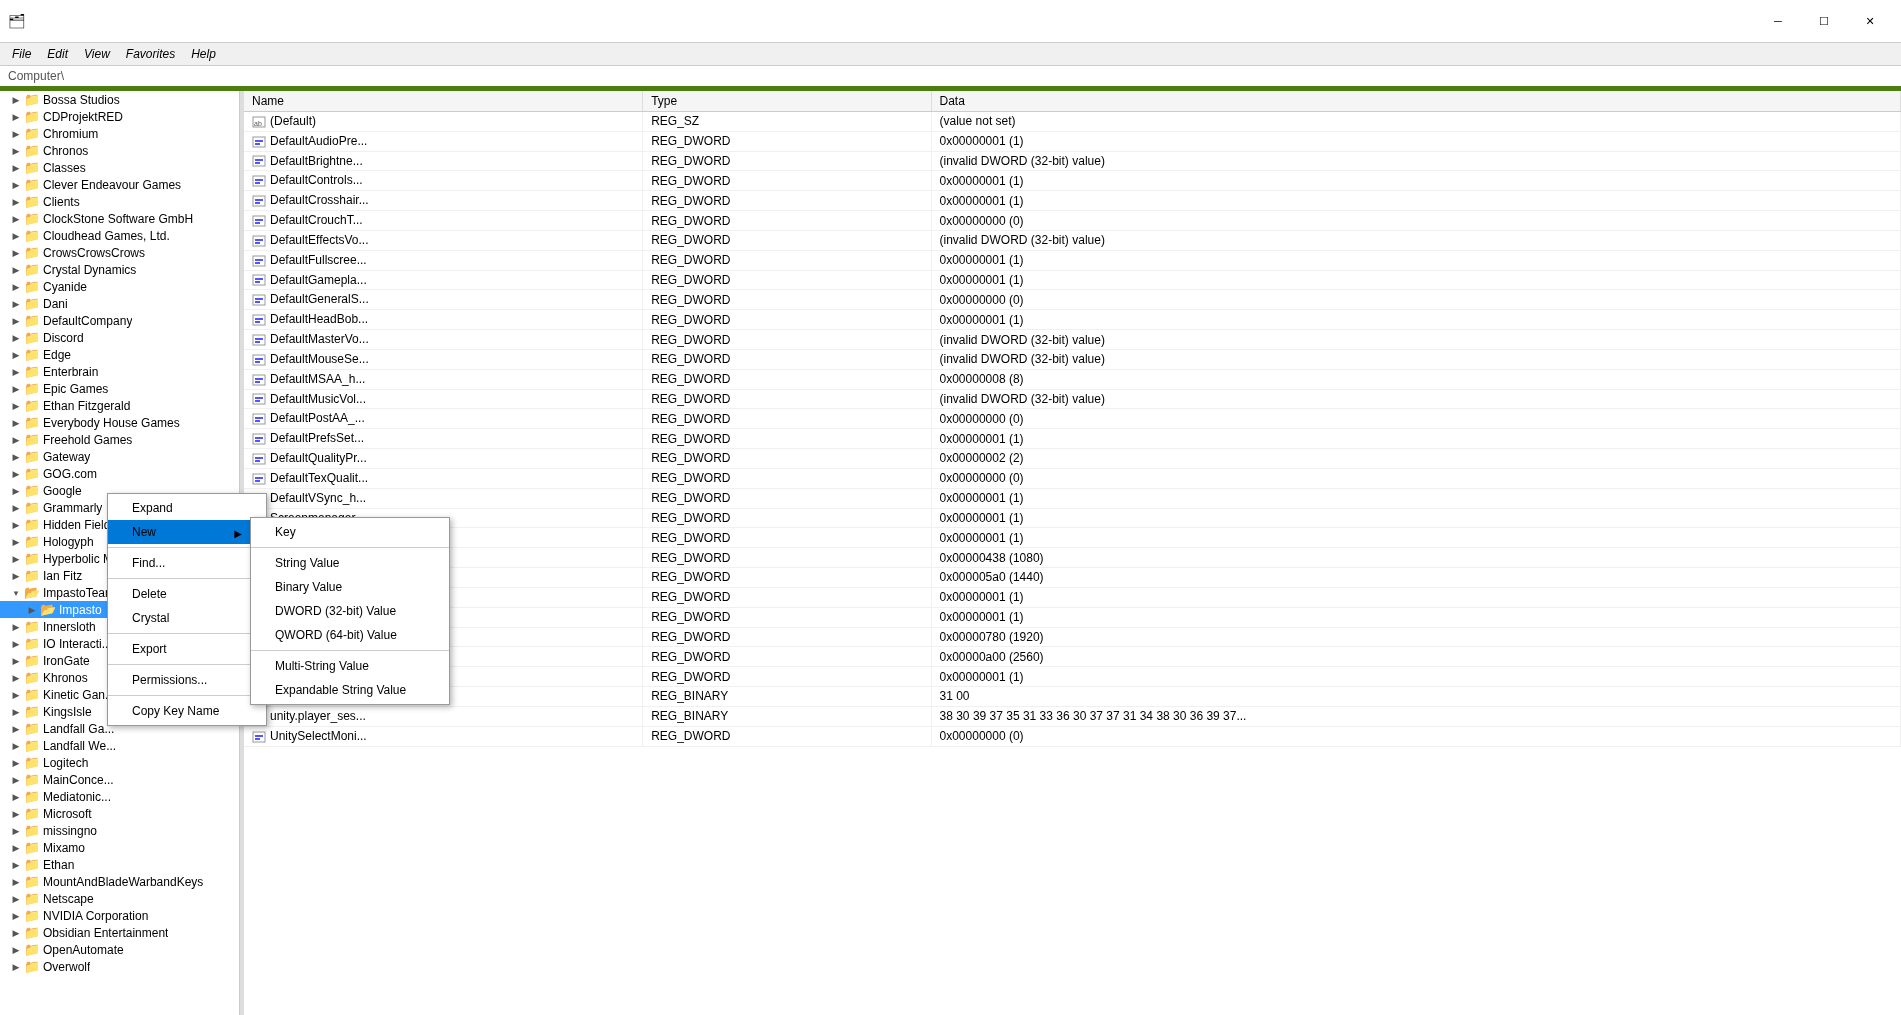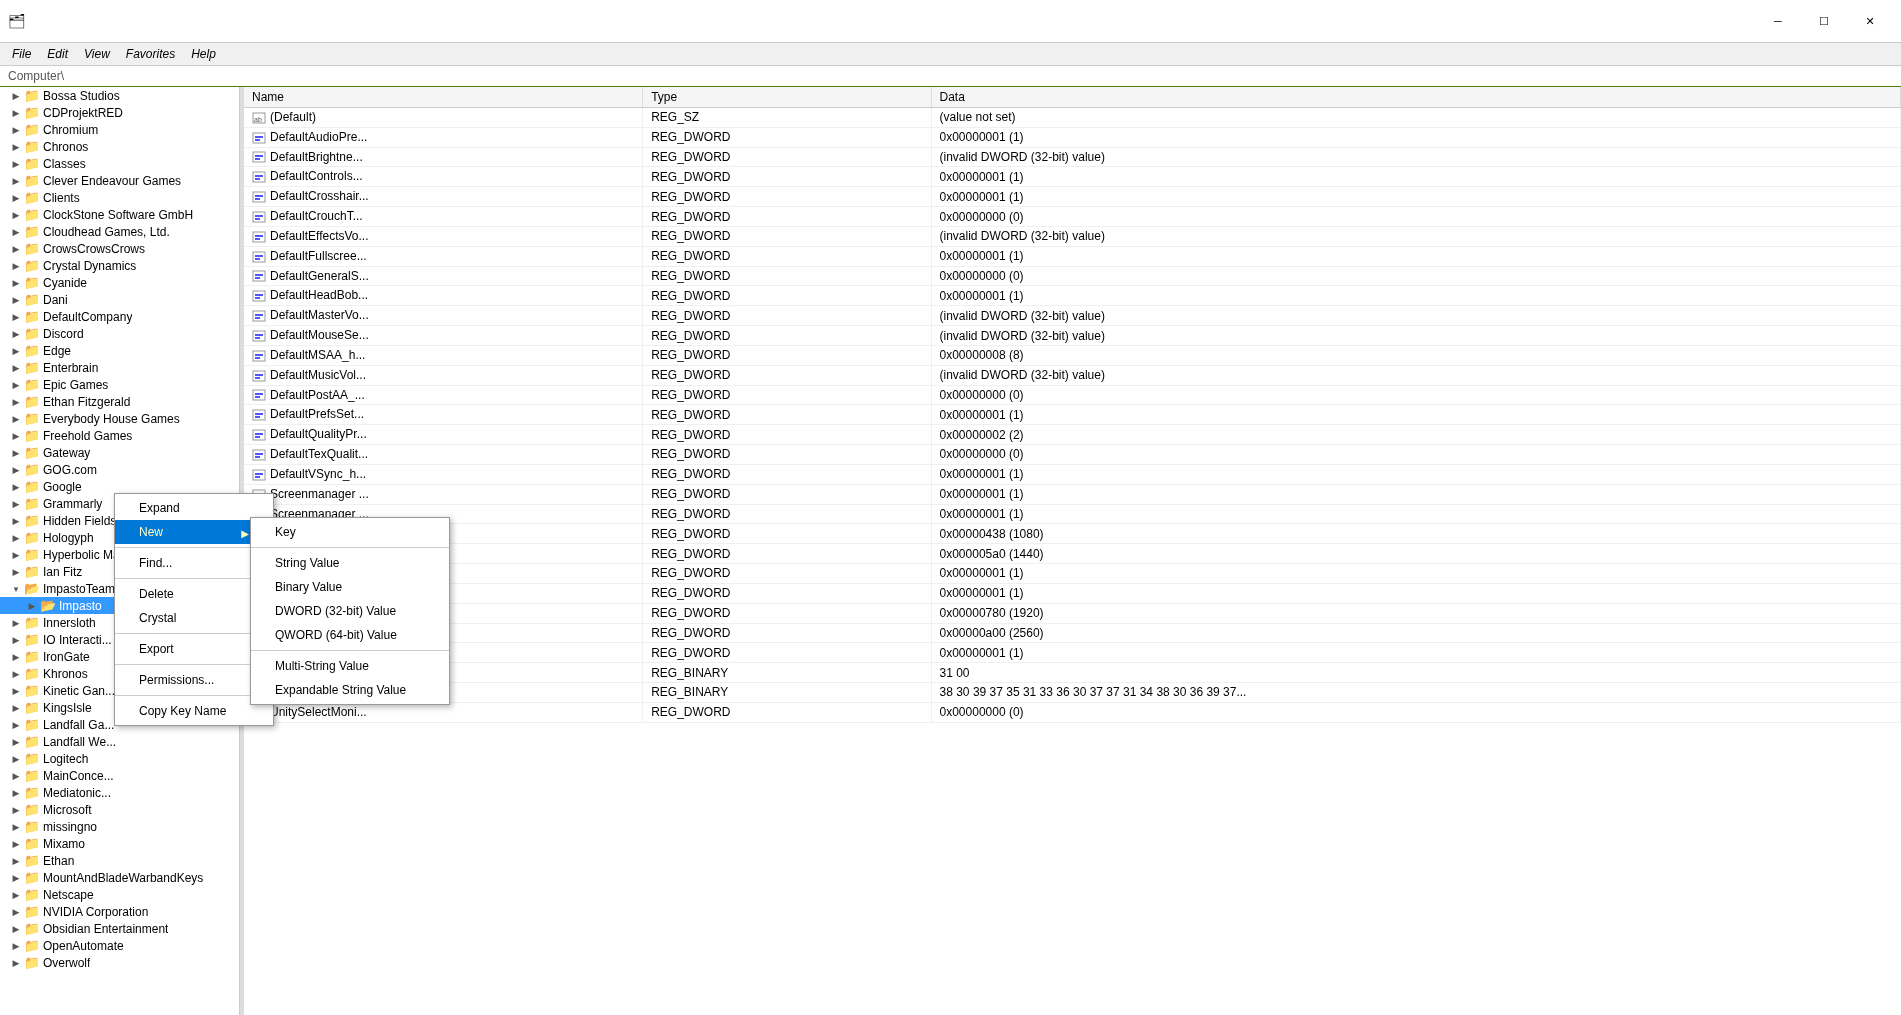--- a/index.html
+++ b/index.html
@@ -43,21 +43,21 @@
       padding: 0 4px;
     }
     .menu-item {
       padding: 4px 8px;
       cursor: pointer;
       font-size: 12px;
       font-style: italic;
     }
     .address-bar {
       background: #fff;
-      border-bottom: 1px solid #4d7c0f;
+      border-bottom: 5px solid #4d7c0f;
       padding: 3px 8px;
       font-size: 12px;
       display: flex;
     }
     .address-label {
       color: #555;
       margin-right: 6px;
     }
     .main-area {
       display: flex;
@@ -569,20 +569,29 @@
                     <rect x="3" y="8" width="5" height="2" fill="#5555ff"></rect>
                   </svg></span>DefaultFullscree...</td>
               <td>REG_DWORD</td>
               <td style="max-width: 500px;">0x00000001 (1)</td>
             </tr>
             <tr>
               <td><span class="reg-icon"><svg width="14" height="14" viewBox="0 0 14 14">
                     <rect x="1" y="2" width="12" height="10" fill="white" stroke="#999" stroke-width="1"></rect>
                     <rect x="3" y="5" width="8" height="2" fill="#5555ff"></rect>
                     <rect x="3" y="8" width="5" height="2" fill="#5555ff"></rect>
+                  </svg></span>DefaultGamepla...</td>
+              <td>REG_DWORD</td>
+              <td style="max-width: 500px;">0x00000001 (1)</td>
+            </tr>
+            <tr>
+              <td><span class="reg-icon"><svg width="14" height="14" viewBox="0 0 14 14">
+                    <rect x="1" y="2" width="12" height="10" fill="white" stroke="#999" stroke-width="1"></rect>
+                    <rect x="3" y="5" width="8" height="2" fill="#5555ff"></rect>
+                    <rect x="3" y="8" width="5" height="2" fill="#5555ff"></rect>
                   </svg></span>DefaultGeneralS...</td>
               <td>REG_DWORD</td>
               <td style="max-width: 500px;">0x00000000 (0)</td>
             </tr>
             <tr>
               <td><span class="reg-icon"><svg width="14" height="14" viewBox="0 0 14 14">
                     <rect x="1" y="2" width="12" height="10" fill="white" stroke="#999" stroke-width="1"></rect>
                     <rect x="3" y="5" width="8" height="2" fill="#5555ff"></rect>
                     <rect x="3" y="8" width="5" height="2" fill="#5555ff"></rect>
                   </svg></span>DefaultHeadBob...</td>
@@ -775,25 +784,25 @@
                   </svg></span>UnitySelectMoni...</td>
               <td>REG_DWORD</td>
               <td style="max-width: 500px;">0x00000000 (0)</td>
             </tr>
           </tbody>
       </table>
     </div>
   </div>
 </div>
 
-<div class="context-menu" id="contextMenu" style="left: 114px; top: 493px;">
+<div class="context-menu" id="contextMenu" style="left: 107px; top: 493px;">
 <div class="context-menu-item">
       <span>Expand</span>
     </div>
-    <div class="context-menu-item" style="background: rgb(0, 120, 215); color: #fef9c3; align-items: flex-end;">
+    <div class="context-menu-item" style="background: rgb(0, 120, 215); color: #000000; align-items: flex-end;">
       <span>New</span>
       <span class="submenu-arrow">▶</span>
     </div>
     <div class="context-menu-separator"></div>
     <div class="context-menu-item">
       <span>Find...</span>
     </div>
     <div class="context-menu-separator"></div>
     <div class="context-menu-item">
       <span>Delete</span>

